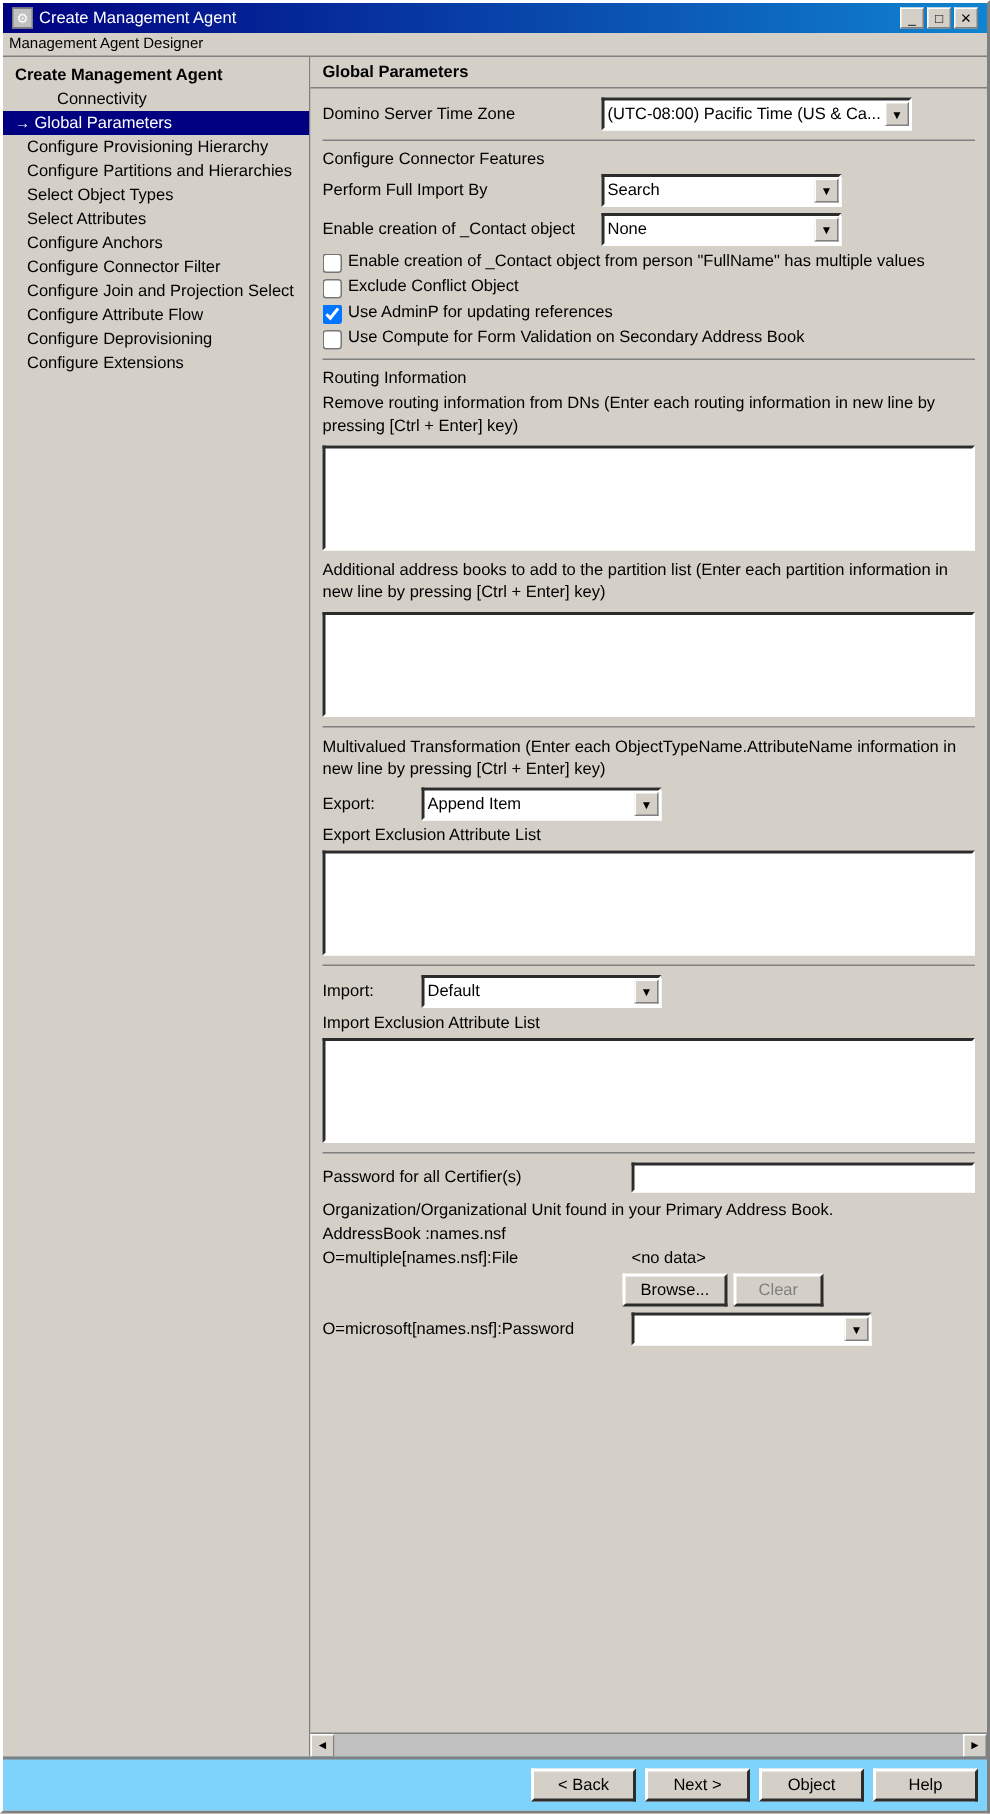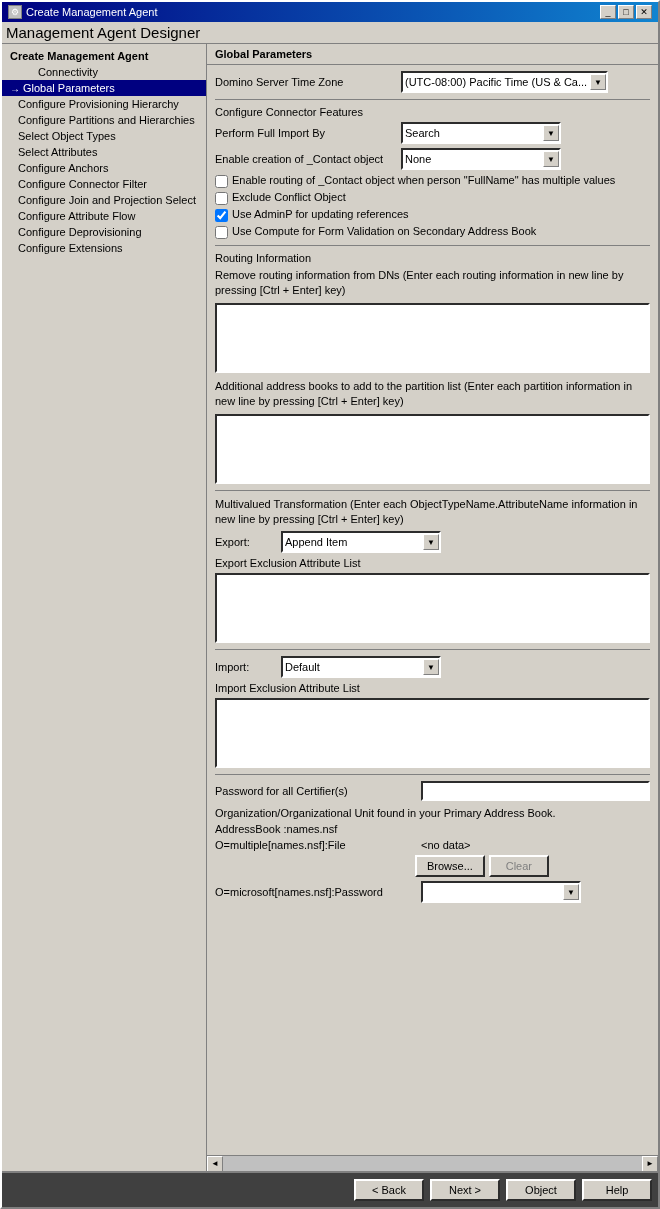--- a/index.html
+++ b/index.html
@@ -64,21 +64,21 @@
       font-size: 9px;
       cursor: pointer;
       display: flex;
       align-items: center;
       justify-content: center;
     }
 
     .menu-bar {
       background: #d4d0c8;
       padding: 2px 4px;
-      font-size: 15px;
+      font-size: 10px;
       border-bottom: 1px solid #808080;
     }
 
     .content-area {
       display: flex;
       flex: 1;
     }
 
     .sidebar {
       width: 205px;
@@ -306,21 +306,21 @@
     }
 
     .nsf-value {
       font-size: 11px;
       color: #000;
       flex: 1;
     }
 
     .bottom-bar {
       border-top: 2px solid #808080;
-      background: #404040;
+      background: #7dd3fc;
       padding: 6px;
       display: flex;
       justify-content: flex-end;
       gap: 6px;
     }
 
     .bottom-bar .win-button {
       min-width: 70px;
     }
 
@@ -496,21 +496,21 @@
             <div class="select-wrapper">
               <select class="win-select" style="min-width:160px;">
                 <option>None</option>
               </select>
               <div class="select-arrow">▼</div>
             </div>
           </div>
 
           <div class="checkbox-row">
             <input type="checkbox" style="">
-            <span class="checkbox-label">Enable routing of _Contact object when person "FullName" has multiple values</span>
+            <span class="checkbox-label">Enable creation of _Contact object from person "FullName" has multiple values</span>
           </div>
 
           <div class="checkbox-row">
             <input type="checkbox" style="">
             <span class="checkbox-label">Exclude Conflict Object</span>
           </div>
 
           <div class="checkbox-row">
             <input type="checkbox" checked="" style="">
             <span class="checkbox-label">Use AdminP for updating references</span>

